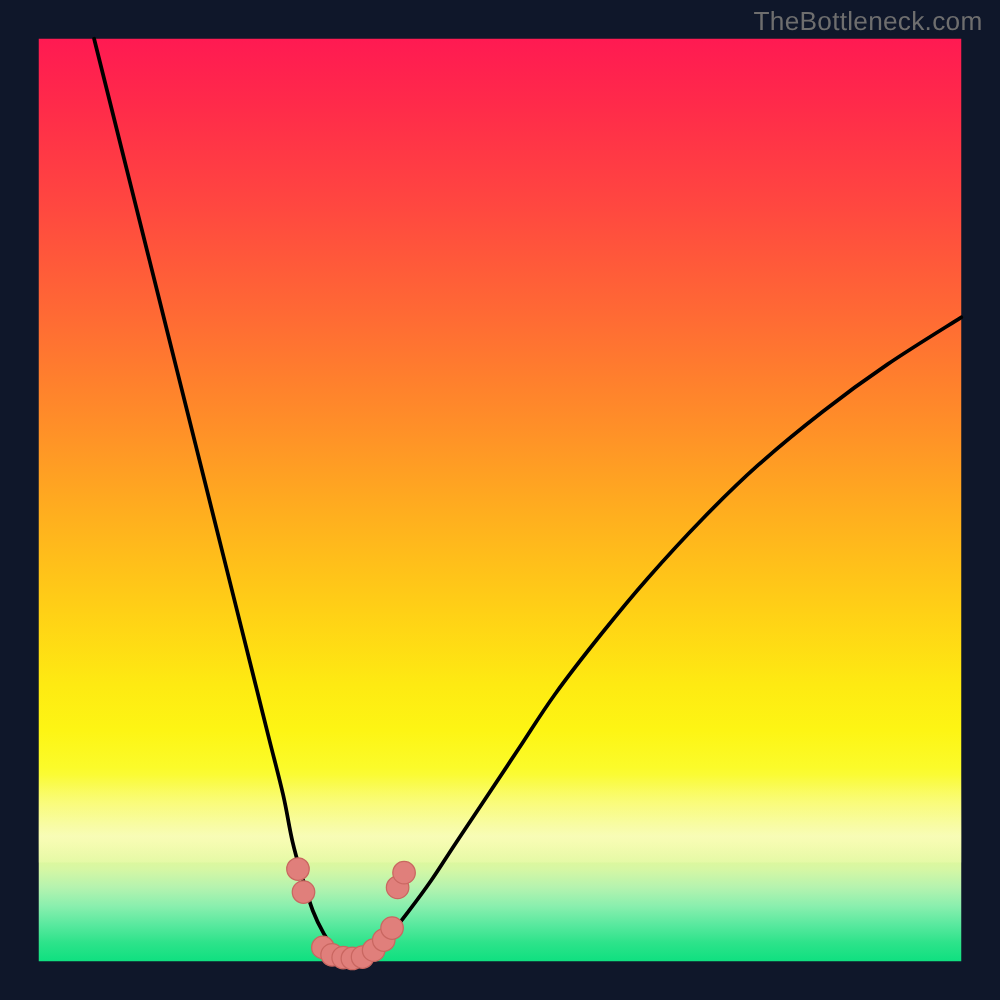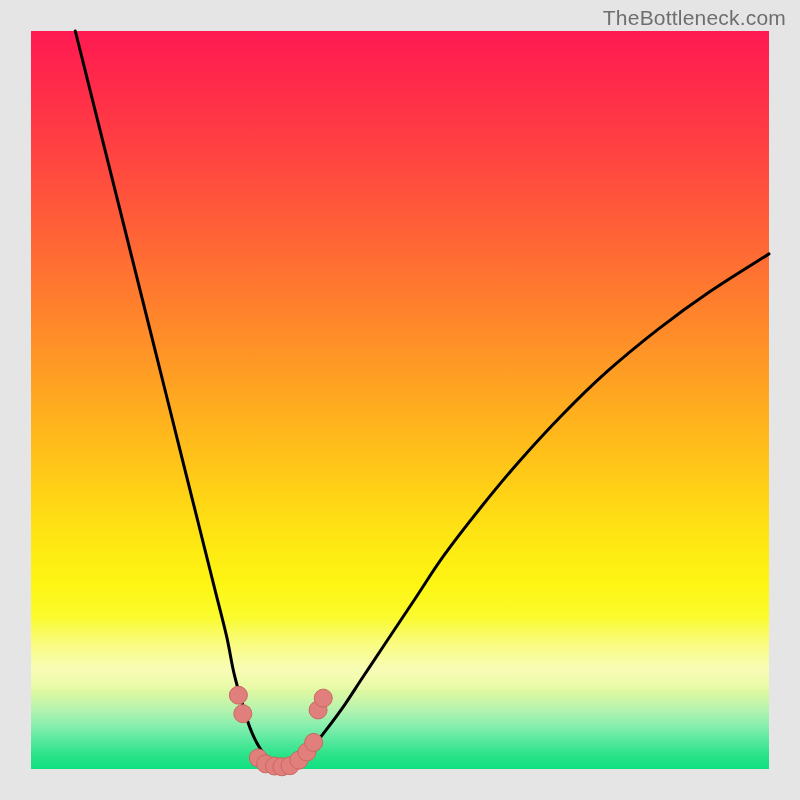--- a/index.html
+++ b/index.html
@@ -10,21 +10,21 @@
     background: #000;
     overflow: hidden;
     font-family: Arial, Helvetica, sans-serif;
   }
   .frame {
     position: absolute;
     left: 0;
     top: 0;
     width: 800px;
     height: 800px;
-    background: #e5e5e5;
+    background: #0f172a;
   }
   .plot-area {
     position: absolute;
     left: 31px;
     top: 31px;
     width: 738px;
     height: 738px;
     
     background: linear-gradient(to bottom,
       #ff1a52 0%,

